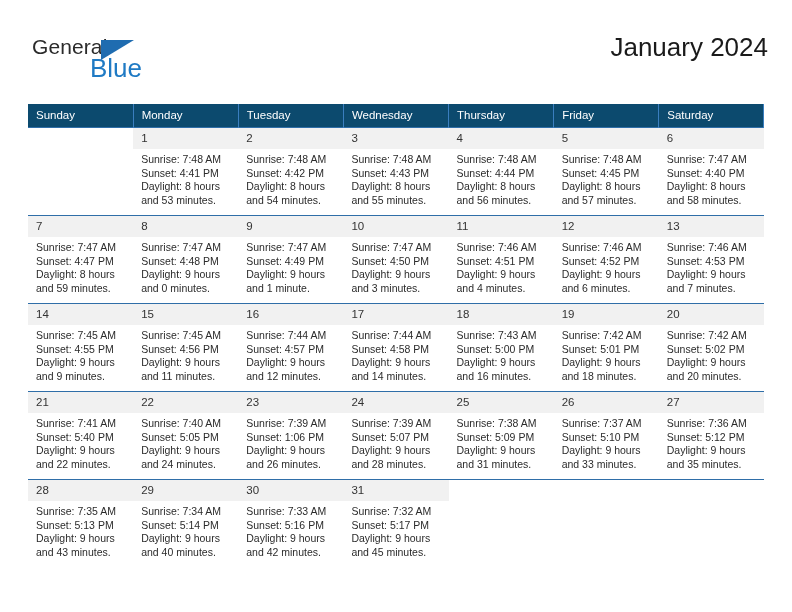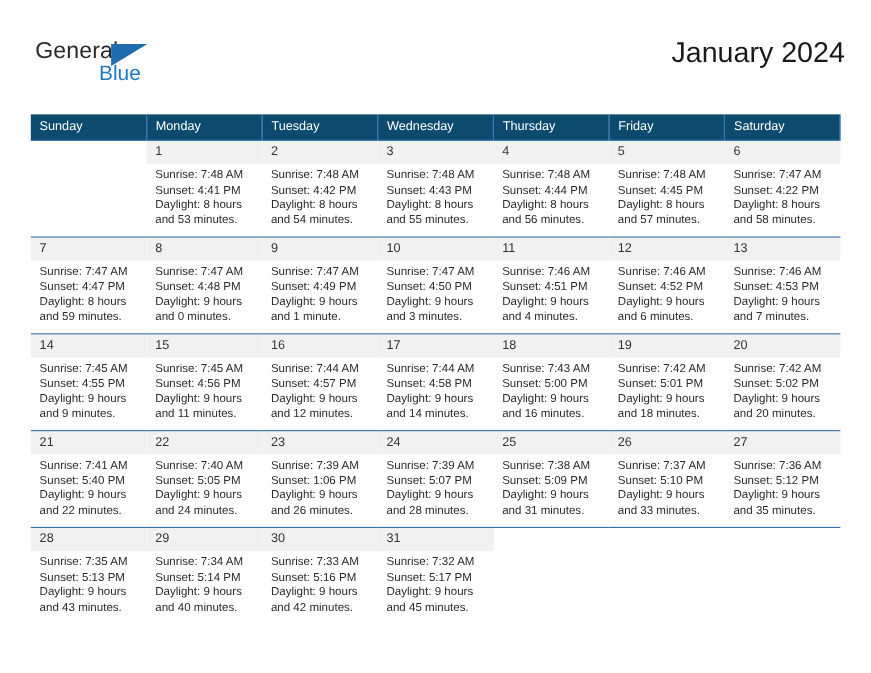--- a/index.html
+++ b/index.html
@@ -52,21 +52,21 @@
     top: 4px;
     width: 0;
     height: 0;
     border-left: 33px solid #1f6cb0;
     border-bottom: 20px solid transparent;
   }
   .logo-blue {
     position: absolute;
     left: 58px;
     top: 21px;
-    font-size: 19px;
+    font-size: 26px;
     color: #1f7ac4;
     line-height: 22px;
   }
 
   .title-block {
     position: absolute;
     right: 24px;
     top: 30px;
   }
   .cal-title {
@@ -234,21 +234,21 @@
                 <div>Daylight: 8 hours</div>
                 <div>and 57 minutes.</div>
               </div>
             </div>
           </td>
           <td>
             <div class="cell filled">
               <div class="daynum">6</div>
               <div class="info">
                 <div>Sunrise: 7:47 AM</div>
-                <div>Sunset: 4:22 PM</div>
+                <div>Sunset: 4:40 PM</div>
                 <div>Daylight: 8 hours</div>
                 <div>and 58 minutes.</div>
               </div>
             </div>
           </td>
         </tr>
         <tr class="week-row">
           <td>
             <div class="cell filled">
               <div class="daynum">7</div>

